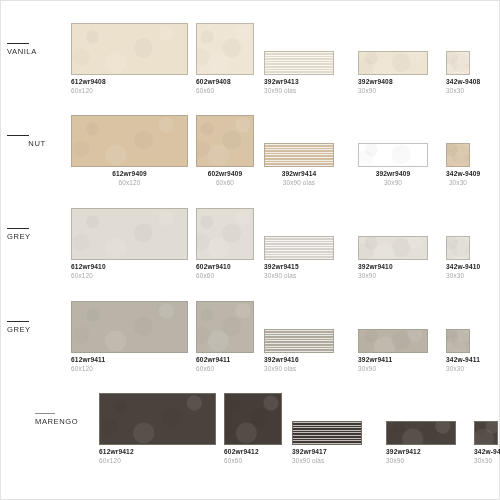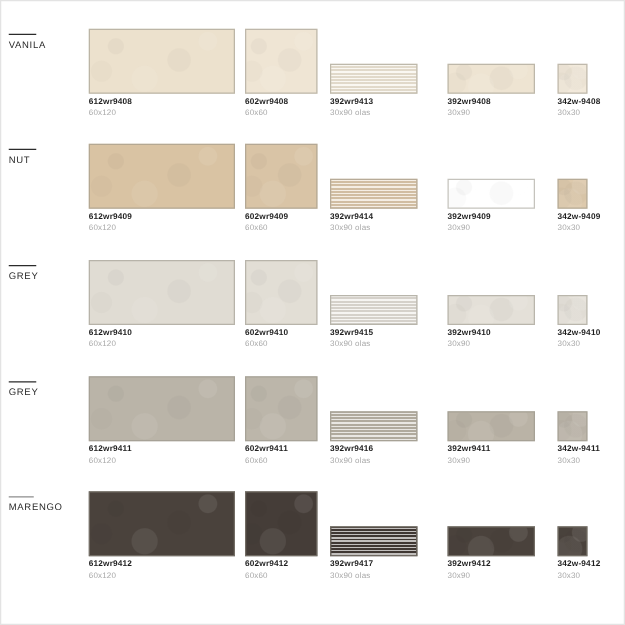--- a/index.html
+++ b/index.html
@@ -22,21 +22,21 @@
   .row{
     position:absolute;
     left:0; right:0;
     height:92px;
   }
 
   
   .cat{
     position:absolute;
     left:6px;
-    top:4px;
+    top:20px;
     width:60px;
   }
   .cat-rule{
     width:22px;height:0;
     border-top:1.6px solid #2b2b2b;
     margin-bottom:3px;
   }
   .cat-rule.thin{
     border-top:1.2px solid #8d8d8d;
     width:20px;
@@ -150,21 +150,21 @@
       <div class="item" style="left: 445px; top: 28px; width: 24px;">
         <div class="swatch mottled" style="width: 24px; height: 24px; background: rgb(241, 232, 217);">
           <div class="grain"></div>
         </div>
         <div class="caption">
           <div class="code">342w-9408</div>
           <div class="size">30x30</div>
         </div>
       </div>
     </div>
-    <div class="row" style="top: 114px;">
+    <div class="row" style="top: 114px; text-align: center;">
       <div class="cat">
         <div class="cat-rule"></div>
         <div class="cat-name">NUT</div>
       </div>
       <div class="item" style="left: 70px; top: 0px; width: 117px;">
         <div class="swatch mottled" style="width: 117px; height: 52px; background: rgb(217, 195, 163);">
           <div class="grain"></div>
         </div>
         <div class="caption">
           <div class="code">612wr9409</div>
@@ -303,21 +303,21 @@
       <div class="item" style="left: 445px; top: 28px; width: 24px;">
         <div class="swatch mottled" style="width: 24px; height: 24px; background: rgb(189, 182, 170);">
           <div class="grain"></div>
         </div>
         <div class="caption">
           <div class="code">342w-9411</div>
           <div class="size">30x30</div>
         </div>
       </div>
     </div>
-    <div class="row" style="top: 392px;">
+    <div class="row" style="top: 392px; margin-left: 28px;">
       <div class="cat">
         <div class="cat-rule thin"></div>
         <div class="cat-name">MARENGO</div>
       </div>
       <div class="item" style="left: 70px; top: 0px; width: 117px;">
         <div class="swatch mottled" style="width: 117px; height: 52px; background: rgb(74, 66, 60);">
           <div class="grain"></div>
         </div>
         <div class="caption">
           <div class="code">612wr9412</div>

